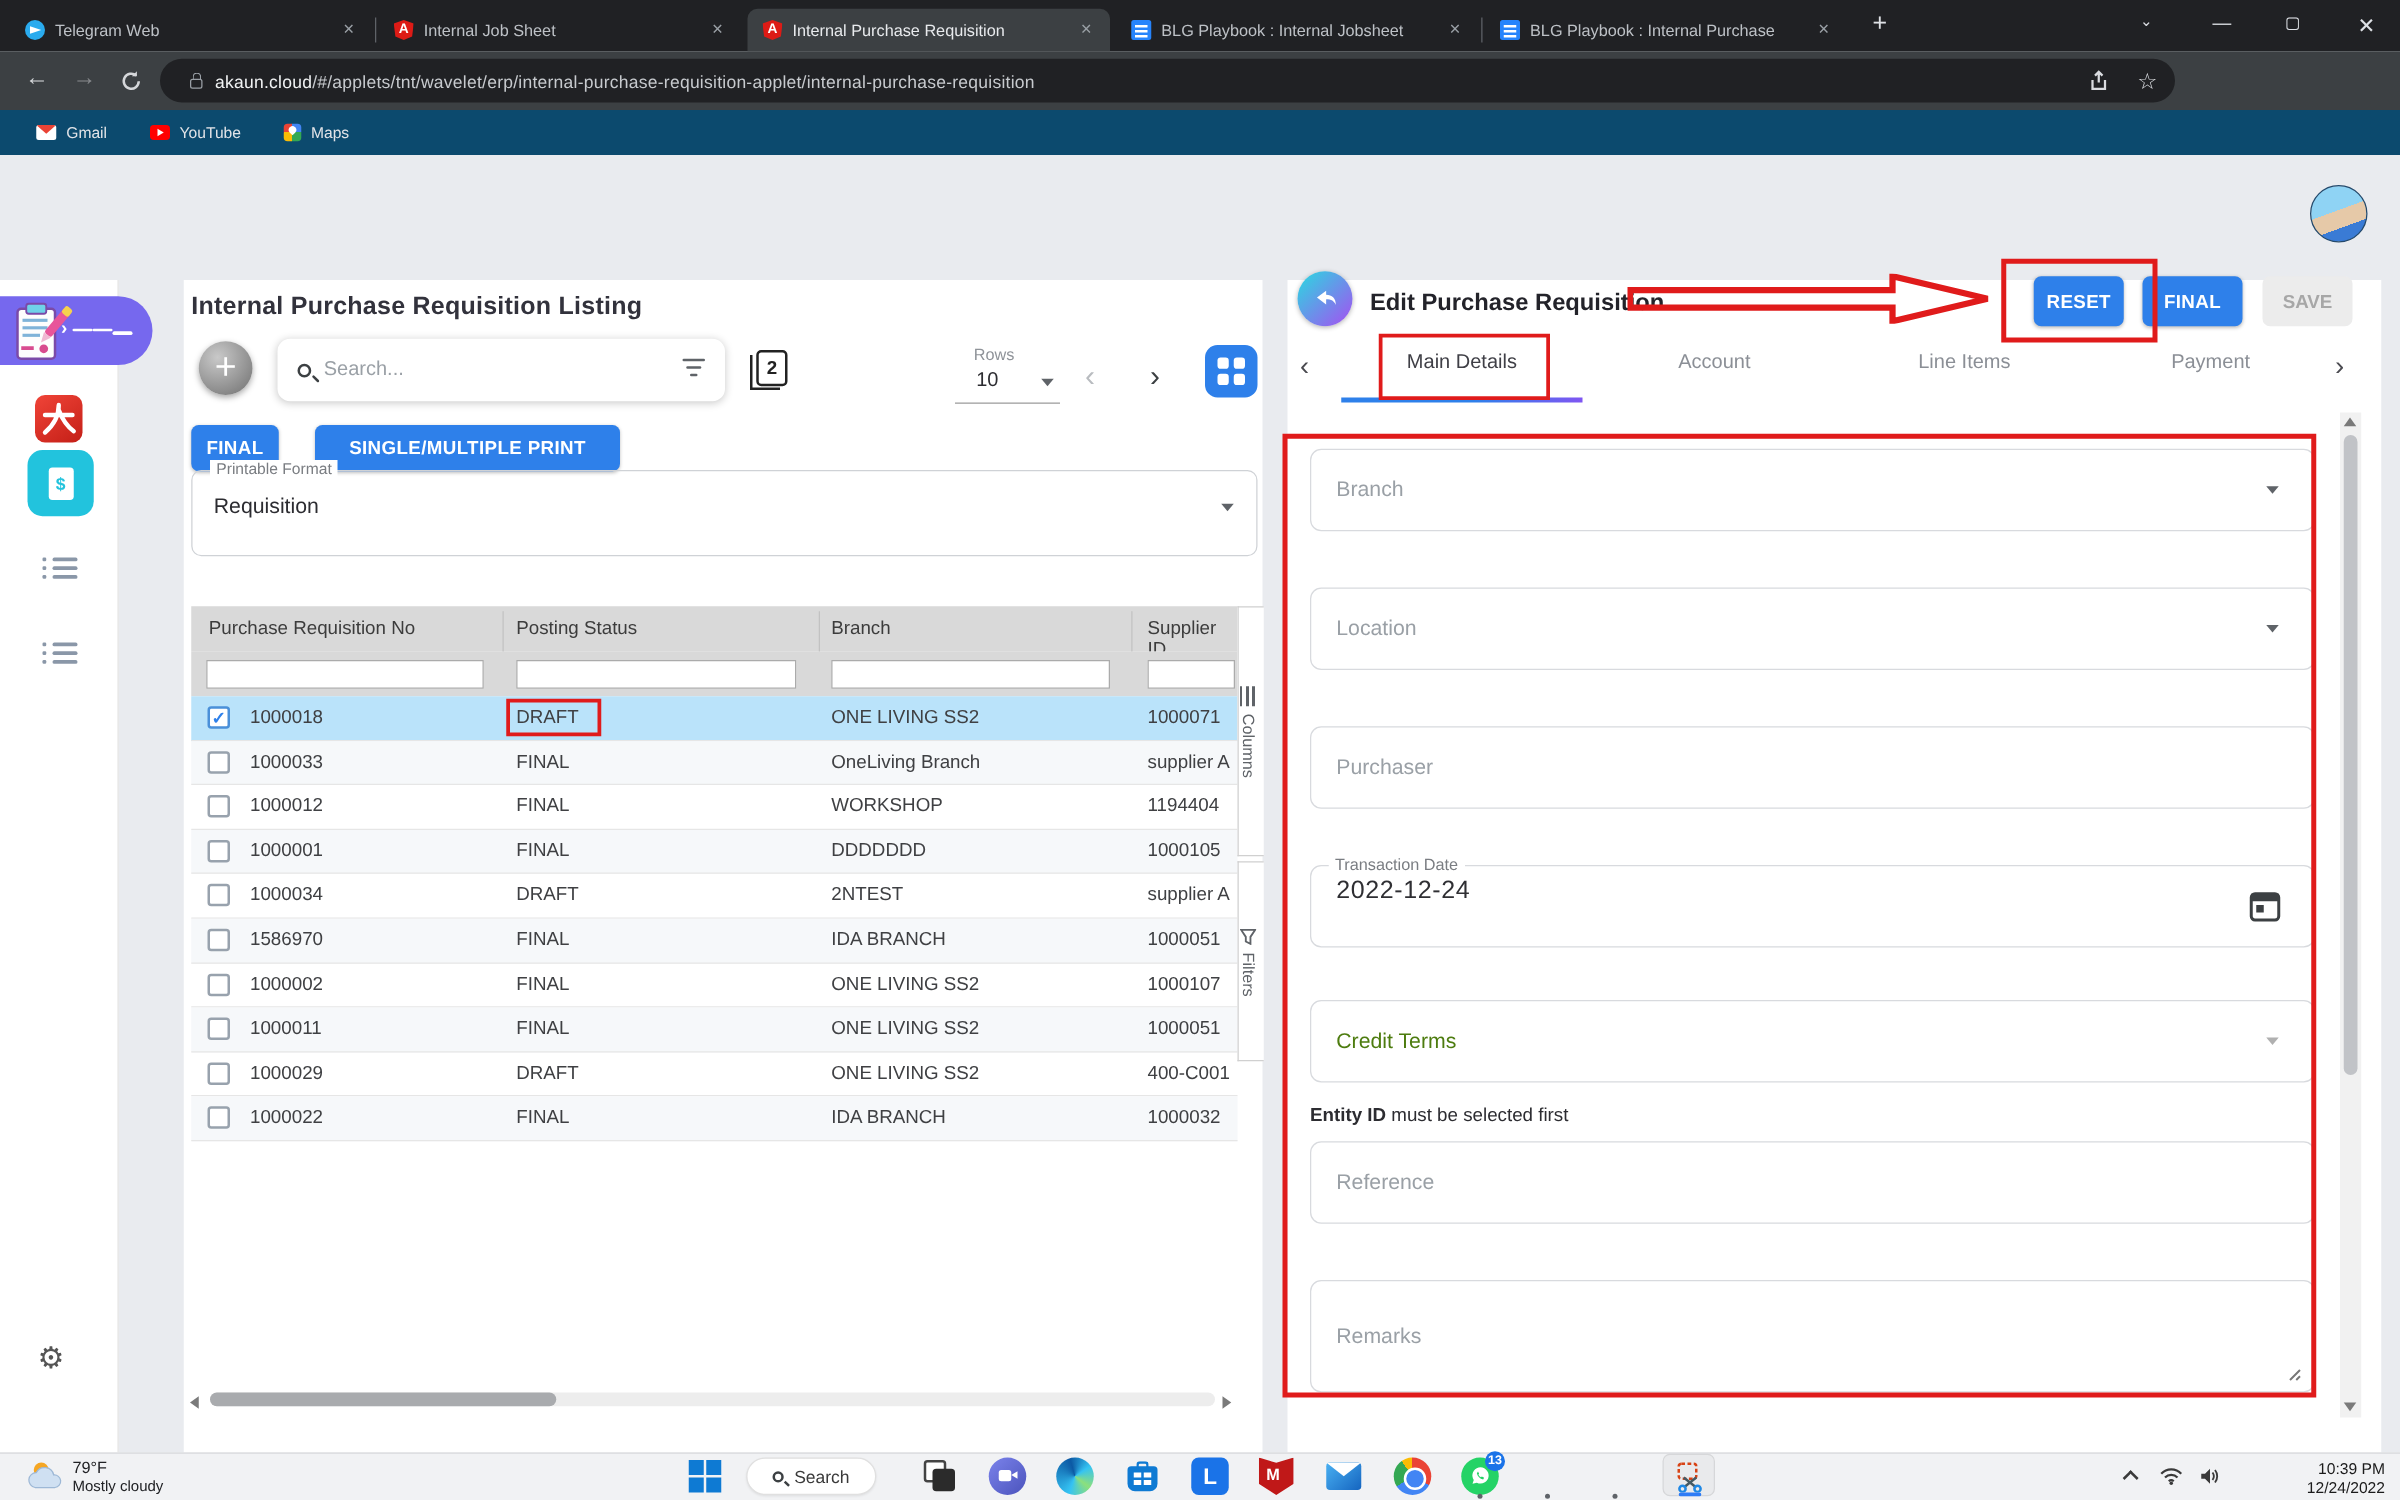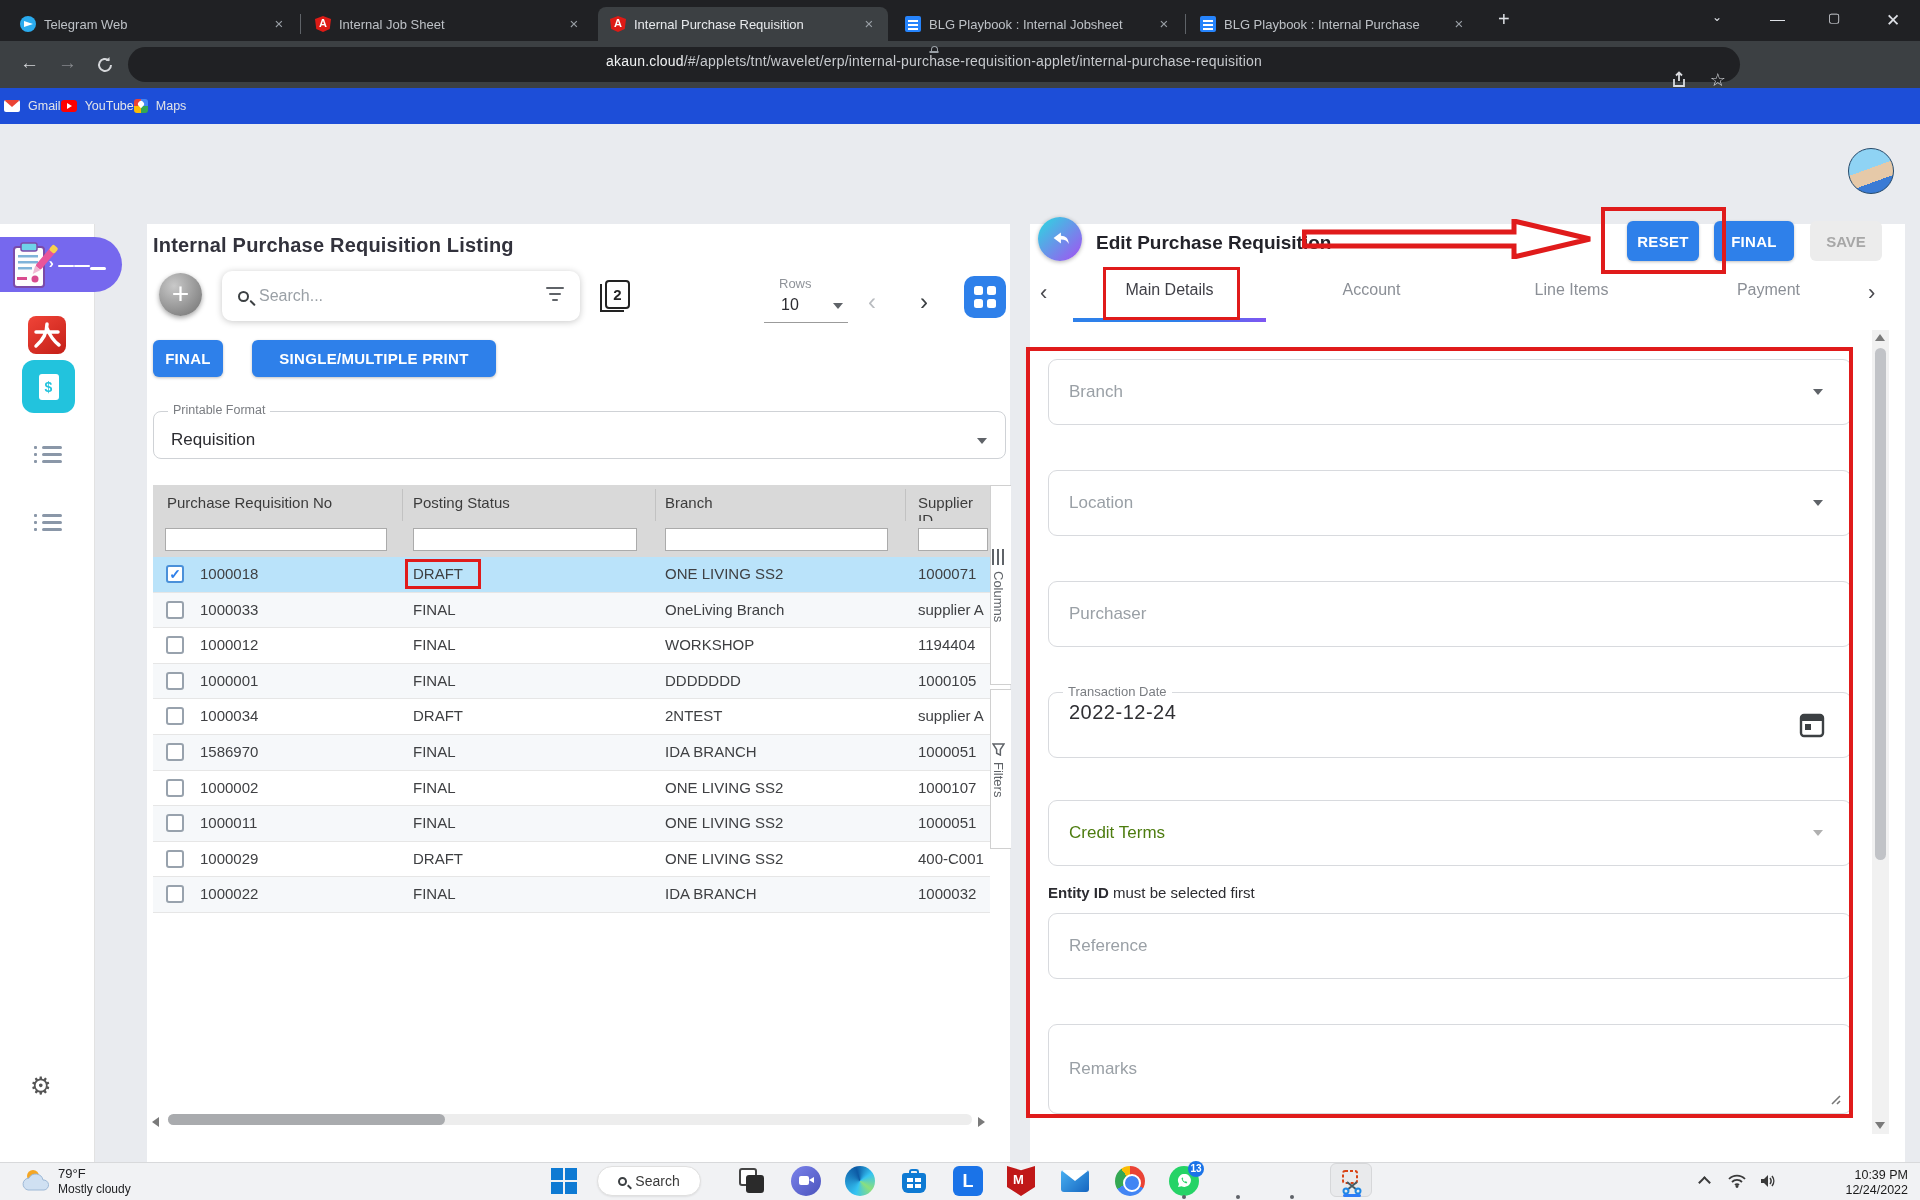--- a/index.html
+++ b/index.html
@@ -28,21 +28,21 @@
   .lock{width:10px;height:8px;border:1.6px solid #9aa0a6;border-radius:2px;position:relative;margin:4px 10px 0 10px;}
   .lock:before{content:"";position:absolute;left:1px;top:-6px;width:5px;height:5px;border:1.6px solid #9aa0a6;border-bottom:none;border-radius:4px 4px 0 0;}
   .url{font-size:14px;color:#e3e5e8;letter-spacing:.2px;white-space:nowrap;}
   .url .dom{color:#f1f3f4;}
   .url .path{color:#c7cace;}
   .obx-right{margin-left:auto;display:flex;align-items:center;gap:22px;}
   .star{color:#dadce0;font-size:18px;}
   .avatar-s{width:24px;height:24px;border-radius:50%;background:#9b3dab;color:#fff;font-size:12px;font-weight:bold;text-align:center;line-height:24px;}
   .kebab{color:#e8eaed;font-size:16px;letter-spacing:0;}
   
-  .bookmarks{left:0;top:88px;width:1920px;height:36px;background:#1d4ed8;display:flex;align-items:center;padding-left:4px;}
+  .bookmarks{left:0;top:88px;width:1920px;height:36px;background:#0c4a6e;display:flex;align-items:center;gap:34px;padding-left:29px;}
   .bm{display:flex;align-items:center;gap:8px;color:#e2e4e8;font-size:12.5px;}
   .bm-gmail{width:16px;height:12px;background:#fff;border-radius:2px;position:relative;overflow:hidden;}
   .bm-gmail:after{content:"";position:absolute;left:0;top:0;border-left:8px solid transparent;border-right:8px solid transparent;border-top:7px solid #ea4335;}
   .bm-yt{width:16px;height:12px;background:#f00;border-radius:3px;position:relative;}
   .bm-yt:after{content:"";position:absolute;left:6px;top:3px;border-left:5px solid #fff;border-top:3px solid transparent;border-bottom:3px solid transparent;}
   .bm-maps{width:14px;height:14px;background:conic-gradient(#4285f4 0 25%,#34a853 0 50%,#fbbc04 0 75%,#ea4335 0);border-radius:3px;position:relative;}
   .bm-maps:after{content:"";position:absolute;left:4px;top:2px;width:6px;height:6px;background:#fff;border-radius:50% 50% 50% 0;transform:rotate(-45deg);}
 
   
   .appheader{left:0;top:124px;width:1920px;height:100px;background:#0d2137;}
@@ -192,21 +192,21 @@
     <div class="abs winctl" style="left:1886px;font-size:17px;">✕</div>
   </div>
 
   <div class="abs toolbar">
     <div class="abs navic" style="left:20px;top:11px;">←</div>
     <div class="abs navic" style="left:58px;top:11px;color:#87898d;">→</div>
     <svg class="abs" style="left:96px;top:15px;" width="18" height="18" viewBox="0 0 18 18">
         <path d="M15 9a6 6 0 1 1-2-4.5" stroke="#d5d7da" stroke-width="2" fill="none"></path>
         <path d="M13.5 1v4h-4z" fill="#d5d7da"></path>
       </svg>
-    <div class="abs omnibox" style="top:6px;flex-direction:column;">
+    <div class="abs omnibox" style="top:6px;">
       <span class="lock"></span>
       <span class="url"><span class="dom">akaun.cloud</span><span class="path">/#/applets/tnt/wavelet/erp/internal-purchase-requisition-applet/internal-purchase-requisition</span></span>
       <span class="obx-right">
         <svg width="18" height="18" viewBox="0 0 18 18">
             <path d="M4 8v7h10V8" stroke="#dadce0" stroke-width="1.8" fill="none"></path>
             <path d="M9 10V2M6 4.5 9 1.5l3 3" stroke="#dadce0" stroke-width="1.8" fill="none"></path>
           </svg>
         <span class="star">☆</span>
       </span>
     </div>
@@ -301,21 +301,21 @@
   <div class="abs gridbtn">
       <i></i>
       <i></i>
       <i></i>
       <i></i>
     </div>
 
   <div class="abs btn-blue" style="left:153px;top:340px;width:70px;height:37px;">FINAL</div>
   <div class="abs btn-blue" style="left:252px;top:340px;width:244px;height:37px;">SINGLE/MULTIPLE PRINT</div>
 
-  <div class="abs fieldset" style="left:153px;top:411px;width:853px;height:48px;">
+  <div class="abs fieldset" style="left:153px;top:376px;width:853px;height:69px;">
     <span class="legend" style="left:14px;top:-9px;">Printable Format</span>
     <span style="position:absolute;left:17px;top:18px;font-size:17px;color:#2c2c31;">Requisition</span>
     <span class="caret" style="position:absolute;right:18px;top:26px;"></span>
   </div>
 
   <div class="abs thead">
     <span class="th" style="left:14px;">Purchase Requisition No</span>
     <span class="th" style="left:260px;">Posting Status</span>
     <span class="th" style="left:512px;">Branch</span>
     <span class="th" style="left:765px;">Supplier ID</span>

